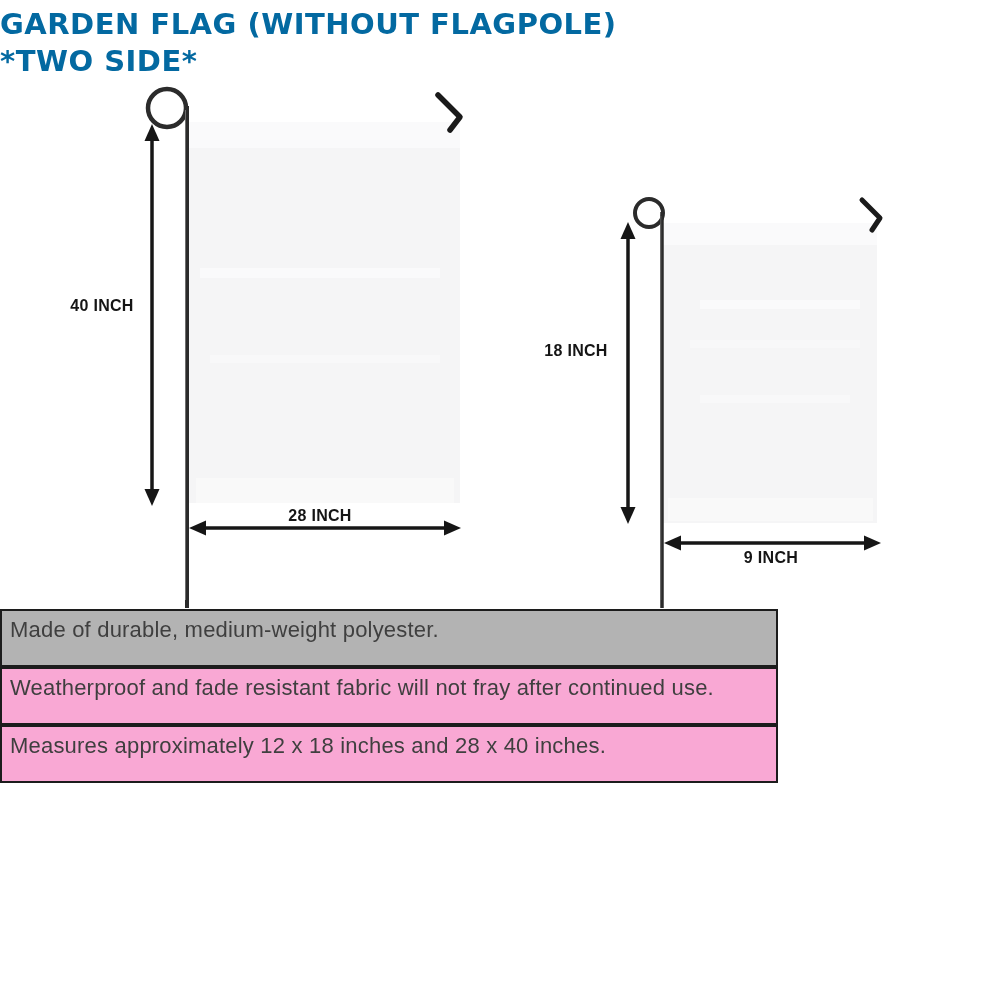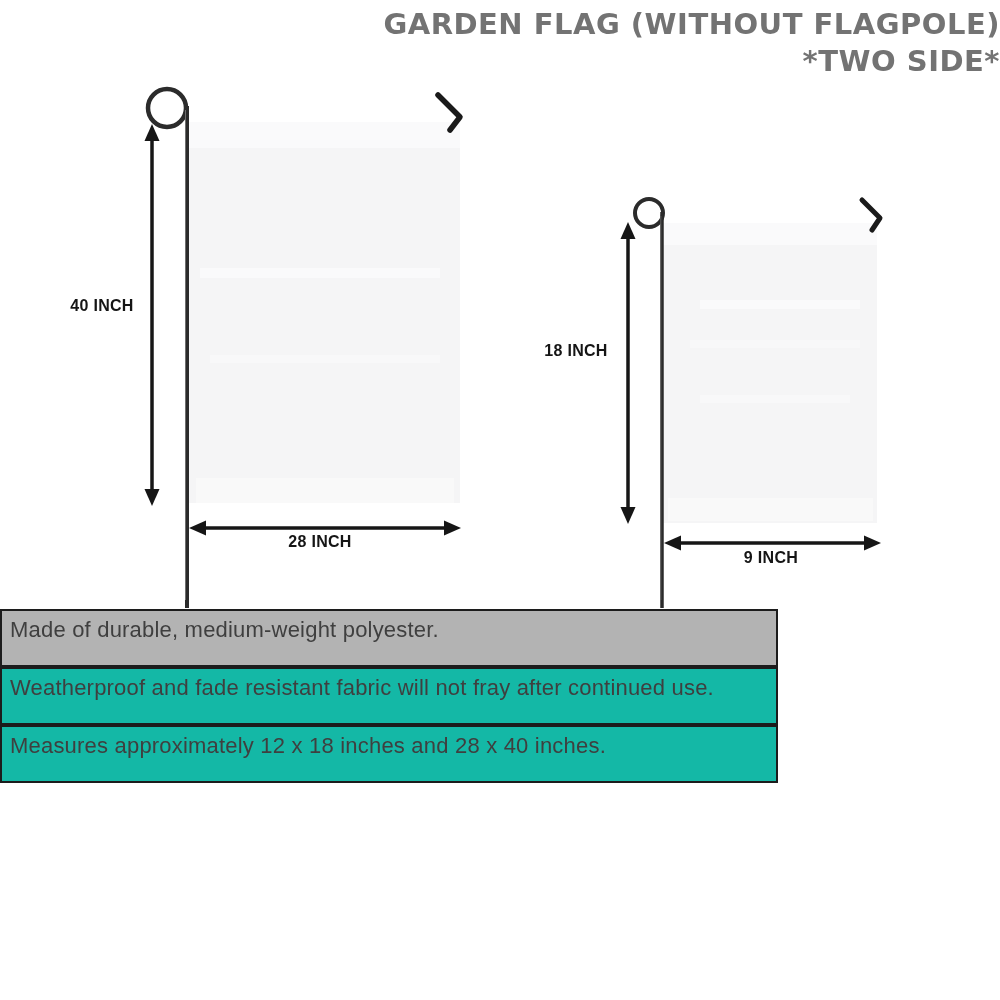--- a/index.html
+++ b/index.html
@@ -14,22 +14,22 @@
     height: 1000px;
     background: #ffffff;
     overflow: hidden;
   }
   
   .title-block {
     position: absolute;
     top: 6px;
     left: 0;
     width: 100%;
-    text-align: right;
-    color: #737373;
+    text-align: left;
+    color: #0369a1;
     font-family: "DejaVu Sans", sans-serif;
     font-weight: bold;
     line-height: 37px;
   }
   .title-line1 { font-size: 29px; letter-spacing: 0.5px; }
   .title-line2 { font-size: 29px; letter-spacing: 0.5px; }
 
   
   .diagram-svg {
     position: absolute;
@@ -44,41 +44,41 @@
     position: absolute;
     width: 140px;
     text-align: center;
     font-size: 16px;
     font-weight: bold;
     color: #151515;
     letter-spacing: 0.3px;
     white-space: nowrap;
   }
   #label-h-large { left: 32px;  top: 297px; }
-  #label-w-large { left: 250px; top: 533px; }
+  #label-w-large { left: 250px; top: 507px; }
   #label-h-small { left: 506px; top: 342px; }
   #label-w-small { left: 701px; top: 549px; }
 
   
   .features-panel {
     position: absolute;
     top: 609px;
     left: 0;
     width: 794px;
   }
   .feature-row {
     box-sizing: border-box;
     width: 778px;
     height: 58px;
     border: 2px solid var(--border, #1c1c1c);
     padding: 6px 10px 0 8px;
     font-size: 22px;
     letter-spacing: 0.2px;
     color: var(--stripe-text, #3f3f3f);
-    background: #14b8a6;
+    background: #f9a8d4;
     overflow: hidden;
   }
   .feature-row.shaded { background: var(--stripe-gray, #b3b3b3); }
   .feature-row + .feature-row { border-top-width: 2px; }
 </style>
 </head>
 <body>
 
 <div class="canvas">
 

